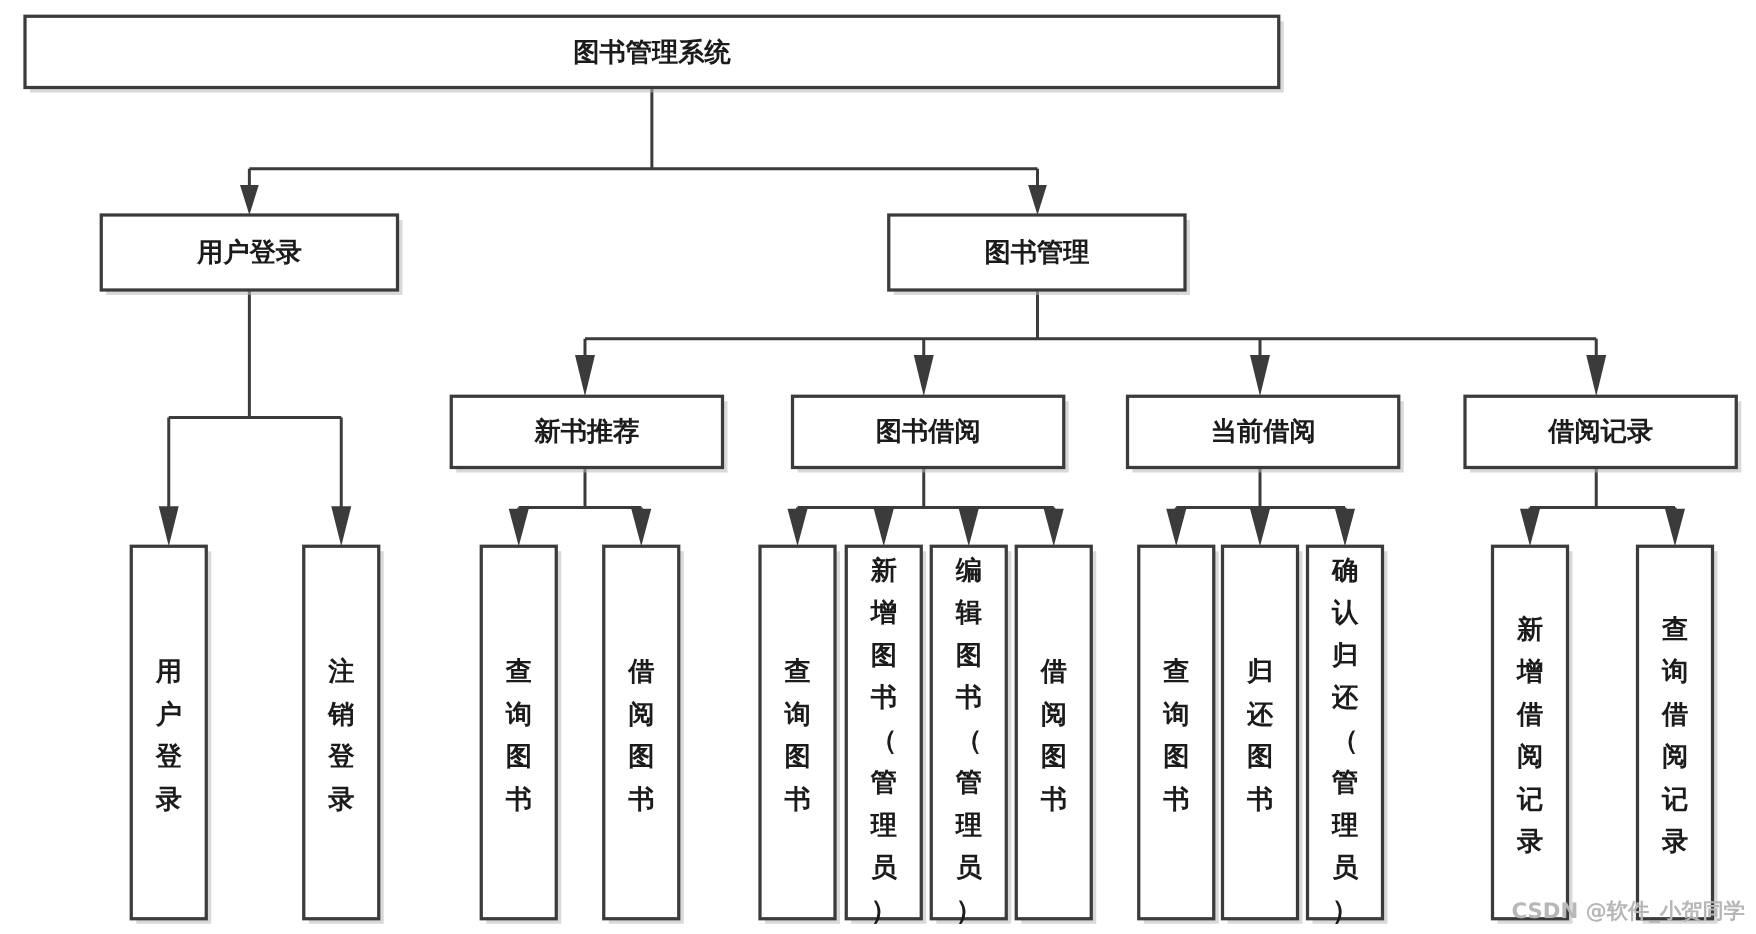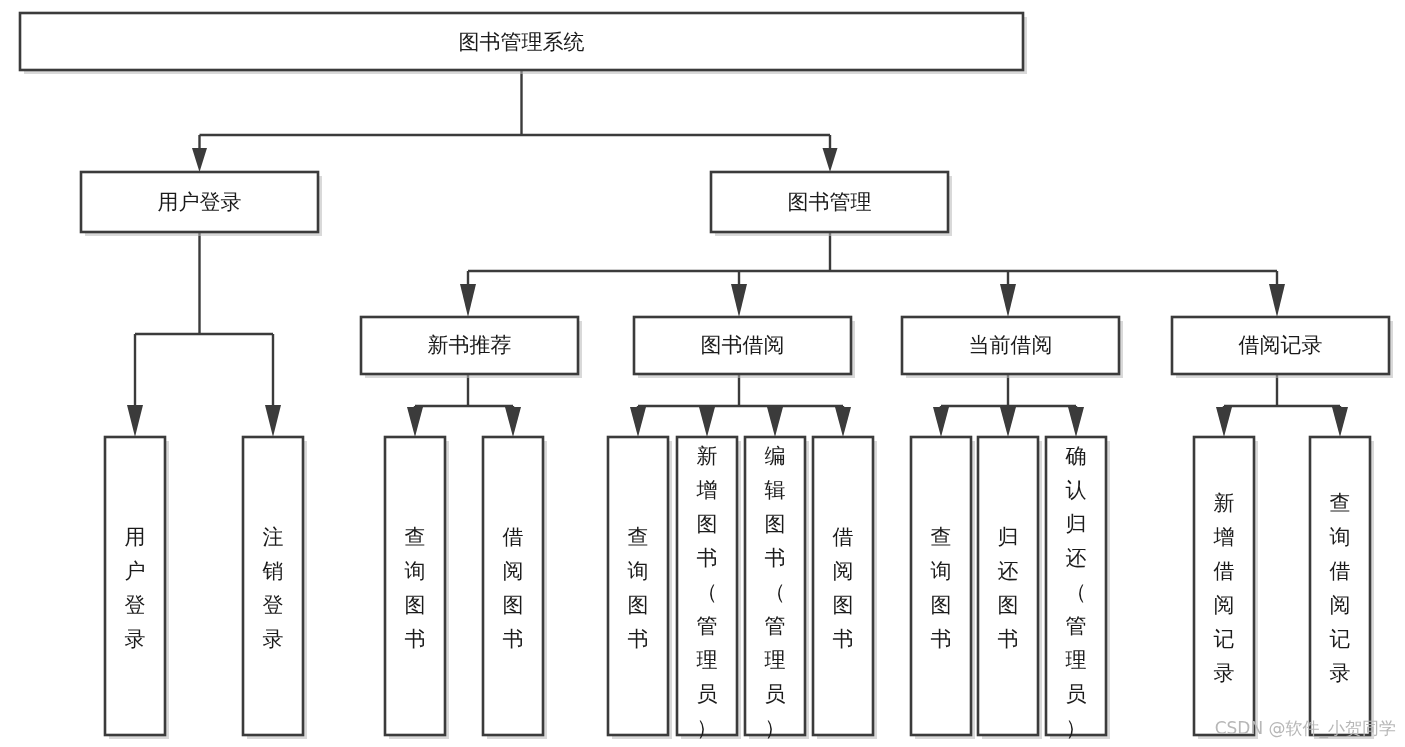--- a/index.html
+++ b/index.html
@@ -14,20 +14,21 @@
     font-family: "DejaVu Sans", "Liberation Sans", sans-serif;
     overflow: hidden;
     position: relative;
   }
   #diagram-root {
     position: absolute;
     top: 0;
     left: 0;
     width: 1405px;
     height: 747px;
+    font-weight: bold;
   }
   svg.flowchart {
     display: block;
     width: 1405px;
     height: 747px;
     background: #ffffff;
   }
   .node-box {
     fill: #ffffff;
     stroke: #3b3b3b;

